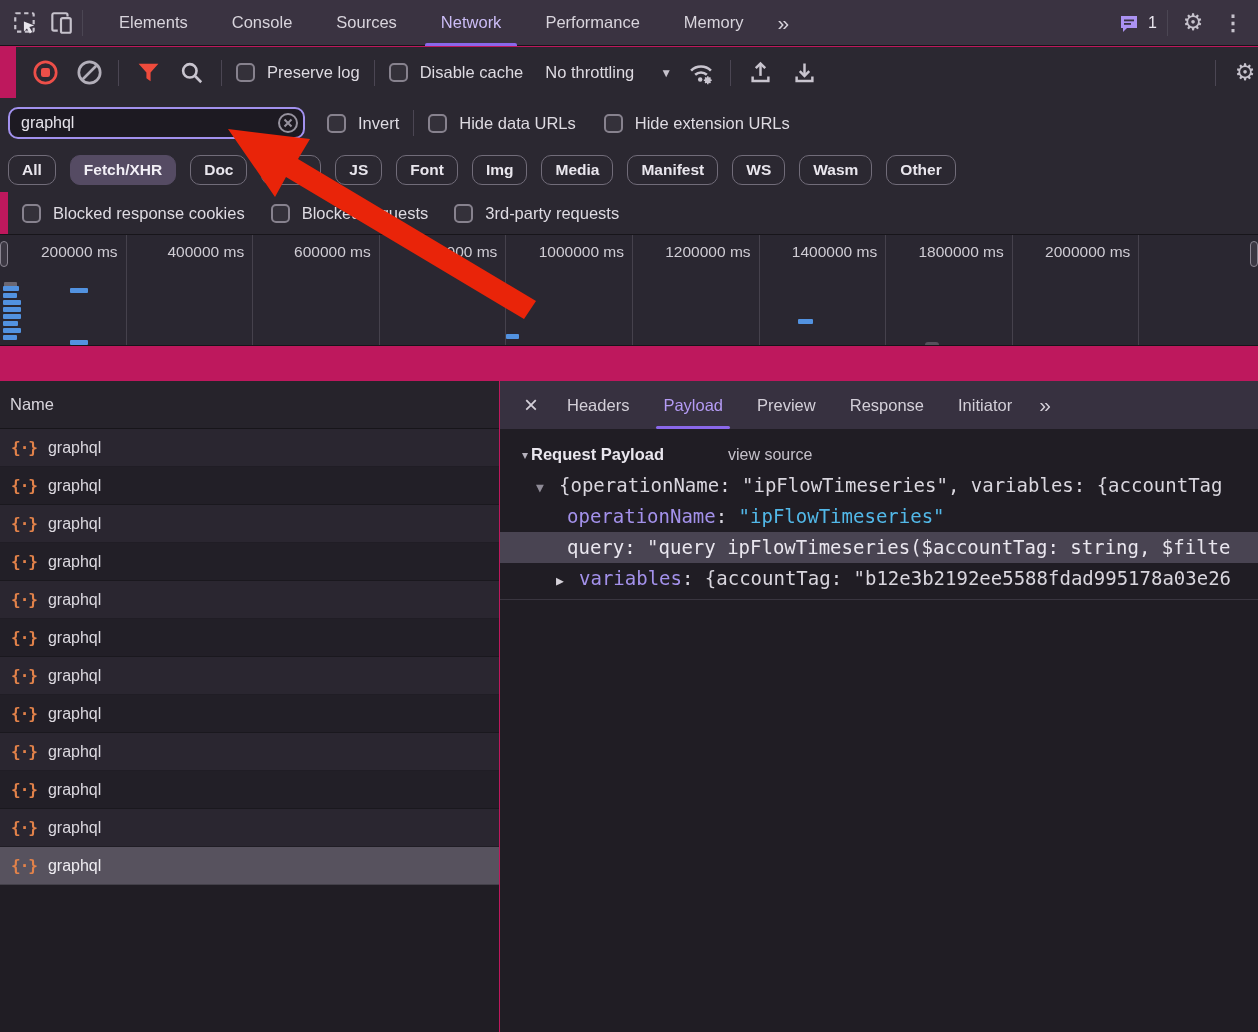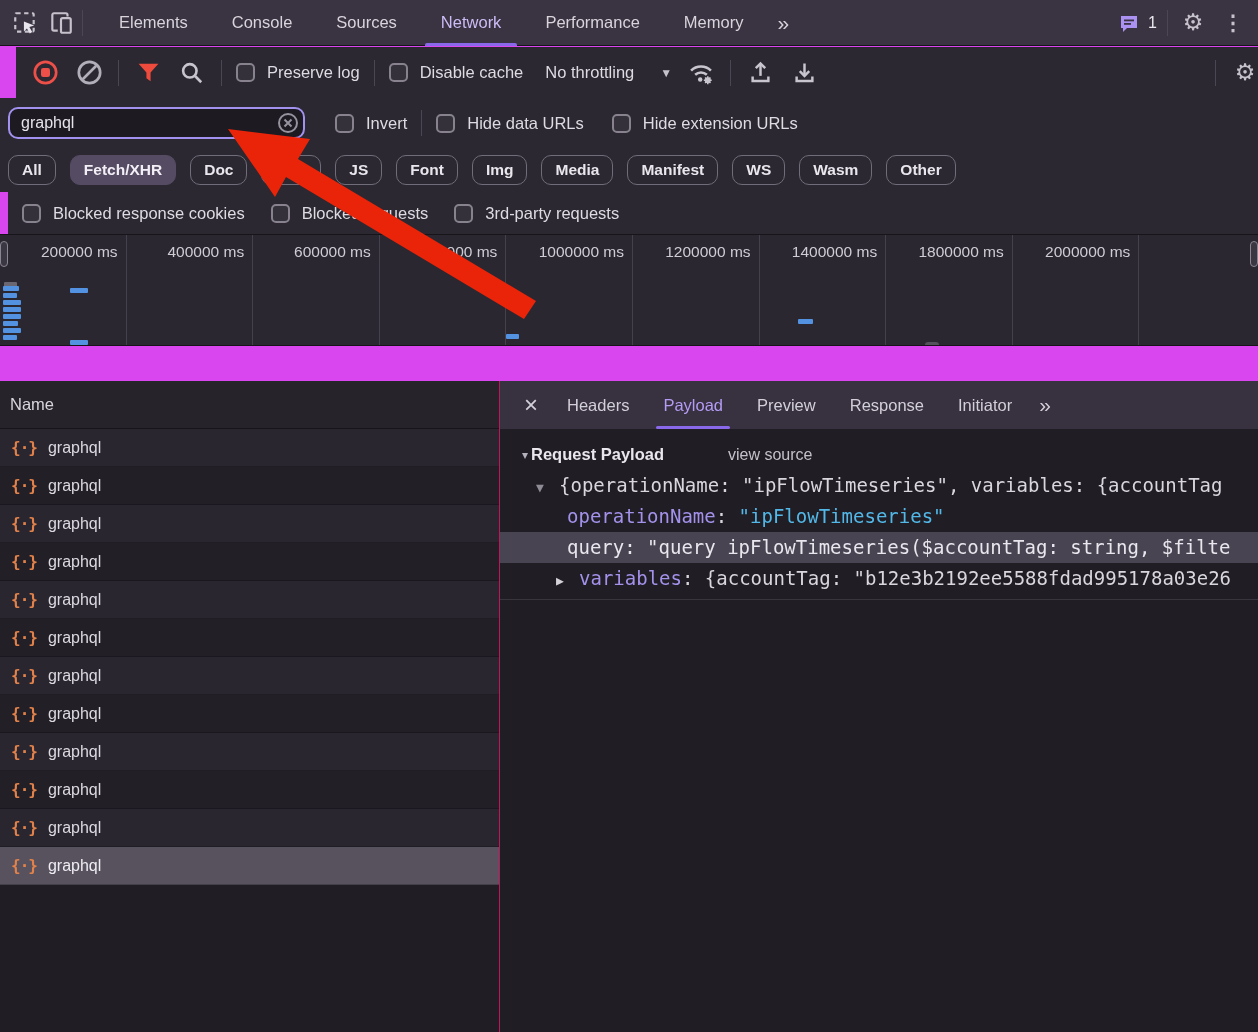--- a/index.html
+++ b/index.html
@@ -1,19 +1,19 @@
 <!DOCTYPE html>
 <html><head>
 <meta charset="utf-8">
 <style>
   html,body{margin:0;padding:0;background:#141217;}
   *{box-sizing:border-box;}
   .devtools{
     position:relative;width:1258px;height:1032px;overflow:hidden;
-    background:#d946ef;color:#dcd9e0;
+    background:#be185d;color:#dcd9e0;
     font-family:"Liberation Sans",sans-serif;font-size:16px;
   }
   .vdiv{width:1px;height:26px;background:#4b4653;display:inline-block;flex:0 0 1px;}
   .icon-btn{display:inline-flex;align-items:center;justify-content:center;width:30px;height:30px;cursor:pointer;}
   svg{display:block;}
 
   
   .top-bar{
     position:absolute;left:0;top:0;width:1258px;height:46px;
     background:#3a3341;border-bottom:1px solid #17151a;
@@ -277,21 +277,21 @@
   <div class="filter-row">
     <span class="filter-input-wrap">
       <input class="filter-input" type="text" value="graphql" style="">
       <span class="clear-btn">
         <svg width="22" height="22" viewBox="0 0 22 22" fill="none">
           <circle cx="11" cy="11" r="9" stroke="#96929e" stroke-width="2"></circle>
           <path d="M7.5 7.5 L14.5 14.5 M14.5 7.5 L7.5 14.5" stroke="#96929e" stroke-width="2"></path>
         </svg>
       </span>
     </span>
-    <span class="cb-group" style="margin-left:16px;">
+    <span class="cb-group" style="margin-left:8px;">
       <span class="cb"></span>
       <span class="cb-label">Invert</span>
     </span>
     <span class="vdiv"></span>
     <span class="cb-group">
       <span class="cb"></span>
       <span class="cb-label">Hide data URLs</span>
     </span>
     <span class="cb-group" style="margin-left:14px;">
       <span class="cb"></span>

